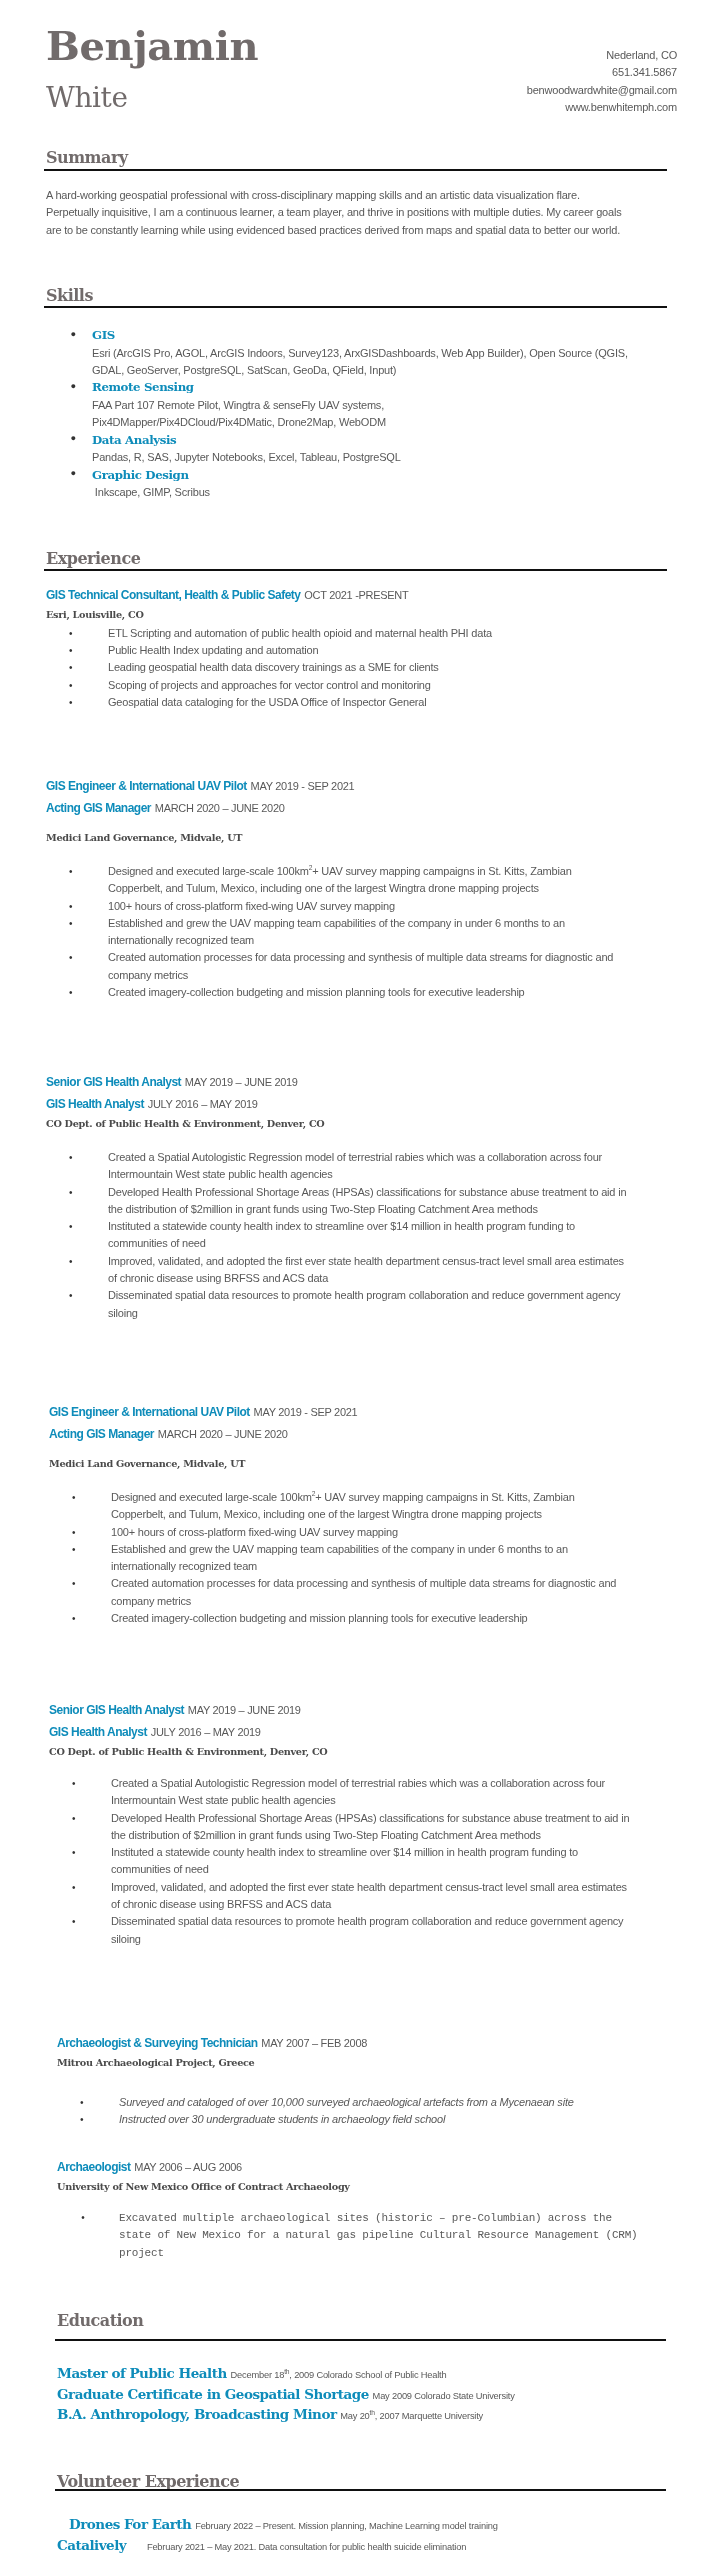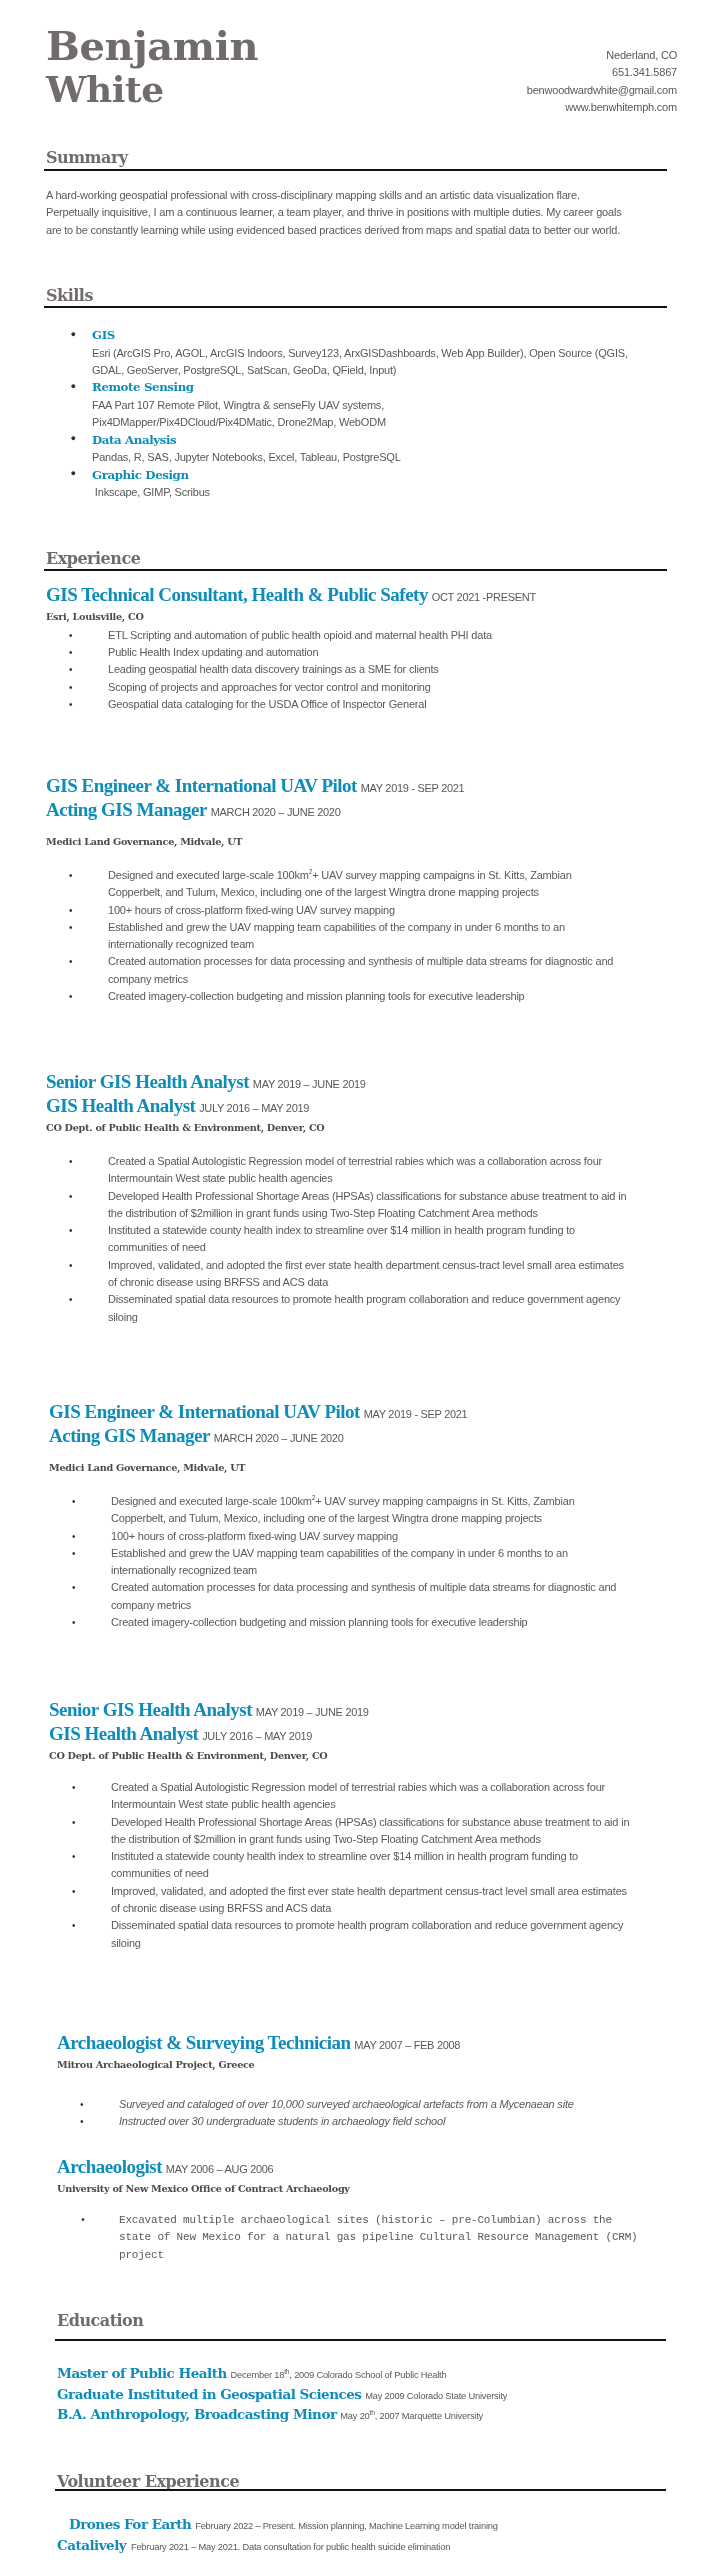--- a/index.html
+++ b/index.html
@@ -2,41 +2,41 @@
 <html style="font-size:13.5px"><head>
 <meta charset="utf-8">
 <style>
   * { box-sizing: border-box; margin: 0; padding: 0; }
   html, body { width: 721px; height: 2576px; background: #ffffff; overflow: hidden; }
   body { position: relative; font-family: "Liberation Sans", sans-serif; color: #595959; }
 
   
   .name { position: absolute; left: 46px; color: #716b6b; font-family: "DejaVu Serif", serif; letter-spacing: -0.4px; }
   .name-first { top: 23.6px; font-size: 40px; font-weight: bold; line-height: 44px; }
-  .name-last { top: 67px; font-size: 36px; font-weight: bold; line-height: 44px; }
+  .name-last { top: 76px; font-size: 28px; font-weight: normal; line-height: 44px; }
 
   .contact { position: absolute; right: 44px; top: 47px; text-align: right; font-size: 11px; line-height: 17.3px; color: #595959; letter-spacing: -0.2px; }
 
   
   .section-h { position: absolute; font-family: "DejaVu Serif", serif; font-weight: bold; font-size: 16px; color: #716b6b; letter-spacing: -0.5px; }
   .rule { position: absolute; height: 1.7px; background: #111; }
 
   .summary { position: absolute; left: 46px; top: 187px; width: 589px; font-size: 11px; line-height: 17.3px; color: #595959; letter-spacing: -0.2px; }
 
   
   .skills { position: absolute; left: 67px; top: 327px; width: 589px; }
   .skill { position: relative; padding-left: 25px; margin-bottom: 0; }
   .skill .bullet { position: absolute; left: 3.4px; top: 1.7px; font-size: 9.3px; color: #333; }
   .skill .title { font-family: "DejaVu Serif", serif; font-weight: bold; font-size: 11.8px; color: #0e8cba; line-height: 17.7px; letter-spacing: -0.4px; }
   .skill .desc { font-size: 11px; line-height: 17.3px; color: #595959; letter-spacing: -0.2px; }
 
   
   .job { position: absolute; width: 623px; }
   .job-line { line-height: 22px; white-space: nowrap; }
-  .job-title { font-family: Liberation Serif, serif; font-weight: bold; font-size: 19px; color: #0e8cba; letter-spacing: -0.5px; }
+  .job-title { font-family: Liberation Sans, sans-serif; font-weight: bold; font-size: 12px; color: #0e8cba; letter-spacing: -0.5px; }
   .job-date { font-size: 11px; color: #595959; letter-spacing: -0.3px; text-transform: uppercase; }
   .company { font-family: "DejaVu Serif", serif; font-weight: bold; font-size: 9.7px; color: #4a4a4a; line-height: 17px; letter-spacing: -0.3px; }
 
   ul.bullets { list-style: none; padding-left: 46px; }
   ul.bullets li { position: relative; font-size: 11px; line-height: 17.3px; color: #595959; letter-spacing: -0.2px; padding-left: 16px; }
   ul.bullets li::before { content: "\2022"; position: absolute; left: -23px; top: 0; color: #333; font-size: 10px; }
   sup { font-size: 6.7px; line-height: 0; }
 
   
   .edu-line { position: absolute; white-space: nowrap; line-height: 20px; }
@@ -203,32 +203,32 @@
 </div>
 
 <div class="section-h" style="left:57px; top:2311px;text-align:center;">Education</div>
 <div class="rule" style="left:55px; top:2339px; width:611px;"></div>
 
 <div class="edu-line" style="left:57px; top:2363px;">
   <span class="edu-title">Master of Public Health</span>
   <span class="edu-meta"><span>December 18</span><sup>th</sup><span>, 2009 Colorado School of Public Health</span></span>
 </div>
 <div class="edu-line" style="left:57px; top:2384px;">
-  <span class="edu-title">Graduate Instituted in Geospatial Sciences</span>
+  <span class="edu-title">Graduate Certificate in Geospatial Shortage</span>
   <span class="edu-meta">May 2009 Colorado State University</span>
 </div>
 <div class="edu-line" style="left:57px; top:2404px;">
   <span class="edu-title">B.A. Anthropology, Broadcasting Minor</span>
   <span class="edu-meta"><span>May 20</span><sup>th</sup><span>, 2007 Marquette University</span></span>
 </div>
 
 <div class="section-h" style="left:57px; top:2472px;">Volunteer Experience</div>
 <div class="rule" style="left:55px; top:2489px; width:611px;"></div>
 
 <div class="edu-line" style="left:69px; top:2514px;">
   <span class="edu-title">Drones For Earth</span>
   <span class="edu-meta">February 2022 – Present. Mission planning, Machine Learning model training</span>
 </div>
 <div class="edu-line" style="left:57px; top:2535px;">
   <span class="edu-title">Catalively</span>
-  <span class="edu-meta" style="margin-left:1px;">February 2021 – May 2021. Data consultation for public health suicide elimination</span>
+  <span class="edu-meta" style="margin-left:17px;">February 2021 – May 2021. Data consultation for public health suicide elimination</span>
 </div>
 
 
 </body></html>

